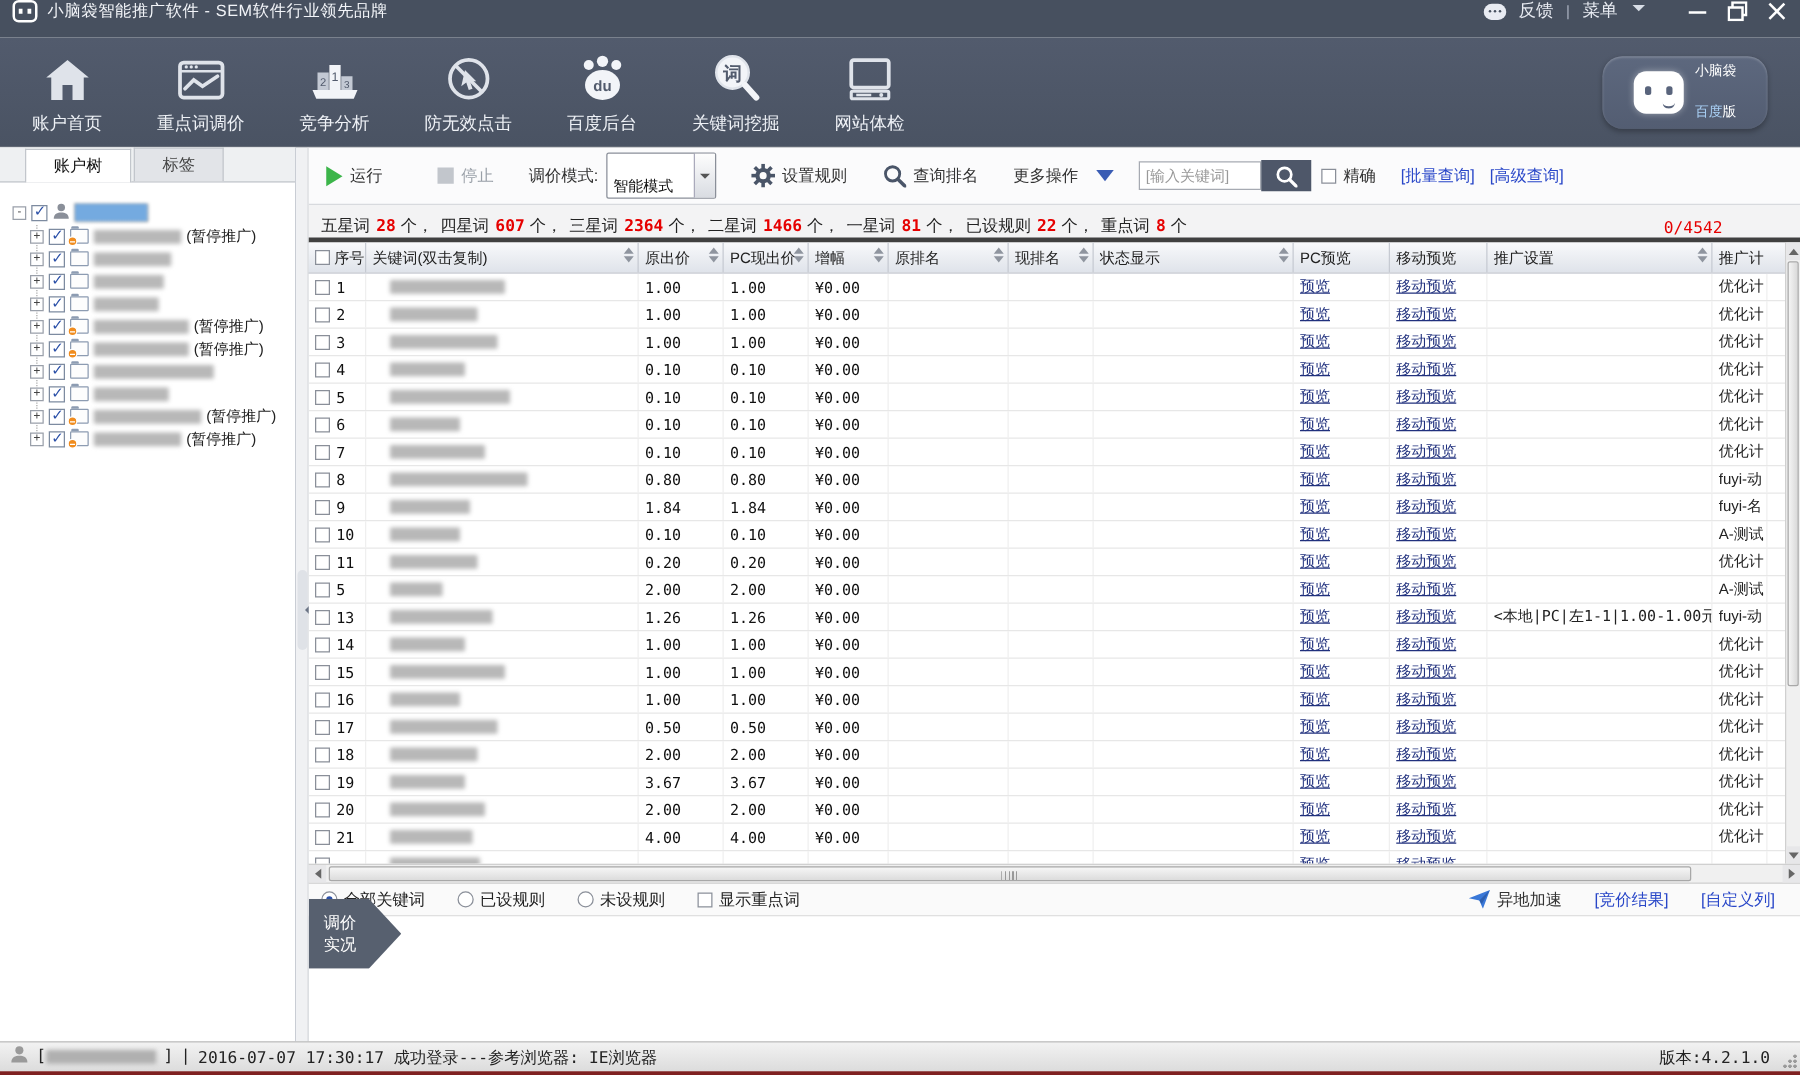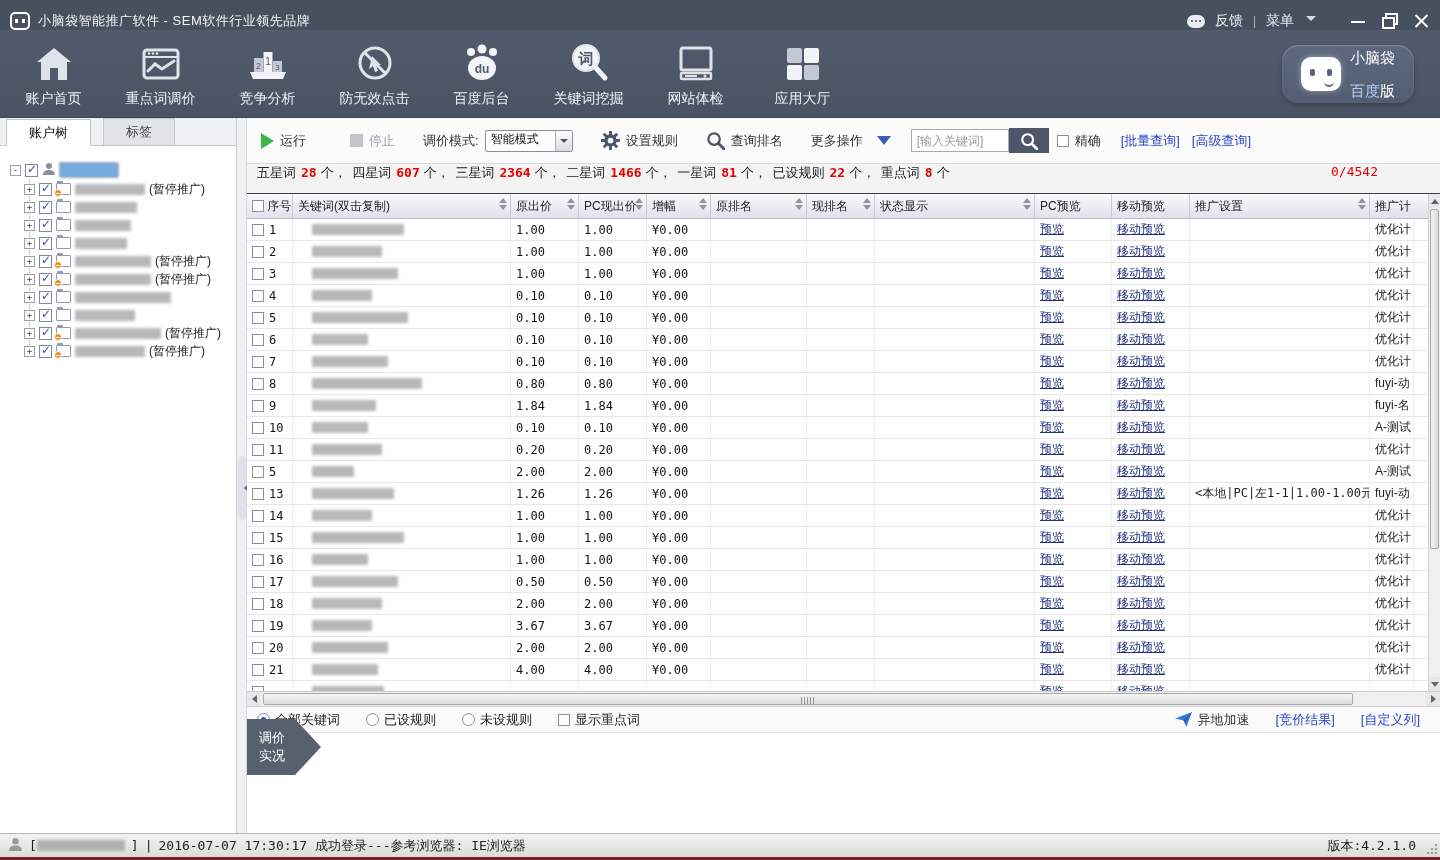--- a/index.html
+++ b/index.html
@@ -1,21 +1,21 @@
 <!DOCTYPE html>
 <html><head>
 <meta charset="utf-8">
 <style>
   * { margin:0; padding:0; box-sizing:border-box; }
   html,body { width:1440px; height:860px; overflow:hidden; }
   body { font-family:"Liberation Sans","DejaVu Sans",sans-serif; font-size:12px; color:#222; background:#fff; }
   .window { position:relative; width:1440px; height:860px; background:#fff; overflow:hidden; }
 
   
-  .titlebar { position:absolute; top:0; left:0; right:0; height:30px; background:#47505f; display:flex; align-items:flex-end; padding:0 10px; color:#fff; }
+  .titlebar { position:absolute; top:0; left:0; right:0; height:30px; background:#47505f; display:flex; align-items:flex-start; padding:0 10px; color:#fff; }
   .app-icon { width:20px; height:18px; border:2px solid #fff; border-radius:5px; position:relative; margin-right:8px; }
   .app-icon i { position:absolute; top:5px; width:3px; height:4px; background:#fff; }
   .app-icon i.l { left:3px; } .app-icon i.r { right:3px; }
   .title-text { font-size:13px; color:#f2f4f8; letter-spacing:.5px; }
   .titlebar-right { margin-left:auto; display:flex; align-items:center; gap:10px; }
   .fb-icon { width:18px; height:13px; background:#e8ebf2; border-radius:7px; position:relative; }
   .fb-icon::after { content:""; position:absolute; left:3px; bottom:-3px; border:3px solid transparent; border-top-color:#e8ebf2; }
   .fb-icon i { position:absolute; top:5px; width:2px; height:2px; background:#47505f; border-radius:50%; }
   .fb-icon i:nth-child(1){left:4px;} .fb-icon i:nth-child(2){left:8px;} .fb-icon i:nth-child(3){left:12px;}
   .tb-link { font-size:14px; color:#e8ebf2; cursor:pointer; }
@@ -32,29 +32,29 @@
   .navbar { position:absolute; top:30px; left:0; right:0; height:88px; background:linear-gradient(#525b6d,#4a5363); display:flex; align-items:stretch; border-bottom:1px solid #3e4654; }
   .nav-item { width:107px; display:flex; flex-direction:column; align-items:center; justify-content:center; gap:8px; color:#eef1f6; cursor:pointer; }
   .nav-item .nicon { height:42px; display:flex; align-items:flex-end; justify-content:center; }
   .nav-item .nlabel { font-size:14px; }
   .nav-item.active { background:linear-gradient(#67738d,#59647c); box-shadow:inset 0 0 18px rgba(255,255,255,.12); }
   .logo-pill { margin-left:auto; align-self:center; margin-right:26px; width:132px; height:58px; background:linear-gradient(#5d687e,#535d72); border-radius:16px; box-shadow:inset 0 1px 2px rgba(255,255,255,.25), 0 2px 4px rgba(0,0,0,.25); display:flex; align-items:center; justify-content:center; gap:9px; cursor:pointer; }
   .logo-face { width:40px; height:34px; background:#fff; border-radius:10px; position:relative; box-shadow:0 0 6px rgba(255,255,255,.4); }
   .logo-face i { position:absolute; top:12px; width:5px; height:7px; background:#59647c; border-radius:2px; }
   .logo-face i.l { left:9px; } .logo-face i.r { right:9px; }
   .logo-face::after { content:""; position:absolute; right:7px; bottom:4px; width:10px; height:5px; border-bottom:2px solid #59647c; border-radius:0 0 6px 6px; }
-  .logo-txt { display:flex; flex-direction:column; line-height:17px; font-size:15px; color:#fff;gap:16px; }
+  .logo-txt { display:flex; flex-direction:column; line-height:17px; font-size:11px; color:#fff;gap:16px; }
   .logo-txt .hl { color:#a9d0f5; }
 
   
   .app-body { position:absolute; top:118px; left:0; right:0; bottom:27px; display:flex; }
 
   
   .sidebar { width:237px; background:#fff; border-right:1px solid #c9cdd4; display:flex; flex-direction:column; }
-  .side-tabs { height:28px; background:#eef0f2; border-bottom:1px solid #c2c6cc; display:flex; padding-left:6px; gap:12px; }
+  .side-tabs { height:28px; background:#eef0f2; border-bottom:1px solid #c2c6cc; display:flex; padding-left:20px; gap:2px; }
   .side-tab { height:27px; line-height:26px; padding:0 22px; font-size:13px; background:#e2e4e8; border:1px solid #c2c6cc; border-bottom:none; color:#444; cursor:pointer; }
   .side-tab.active { background:#fff; color:#111; position:relative; top:1px; }
   .tree { padding:14px 0 0 10px; position:relative; }
   .tree-root { display:flex; align-items:center; gap:4px; height:20px; }
   .exp-box { width:11px; height:11px; border:1px solid #9aa0aa; background:#fff; font:9px/9px "DejaVu Sans Mono",monospace; text-align:center; color:#444; flex:none; cursor:pointer; }
   .cbx { width:13px; height:13px; border:1px solid #7d8ba0; background:#fff; position:relative; flex:none; cursor:pointer; }
   .cbx.checked::after { content:"✓"; position:absolute; left:1px; top:-3px; font-size:12px; font-weight:bold; color:#2b50a8; }
   .person-ico { flex:none; }
   .redact { display:inline-block; height:11px; background:#b8b8b8; border-radius:1px; filter:blur(1.5px); vertical-align:middle; }
   .root-redact { background:#74aae0; height:14px; filter:blur(1.2px); outline:1px dotted #555; }
@@ -76,34 +76,34 @@
   
   .main { flex:1; display:flex; flex-direction:column; position:relative; min-width:0; }
 
   .toolbar { height:46px; background:#fbfbfc; border-bottom:1px solid #d8dade; display:flex; align-items:center; padding-left:14px; gap:0; white-space:nowrap; }
   .tb-item { display:flex; align-items:center; gap:6px; font-size:13px; color:#333; cursor:pointer; }
   .play-tri { width:0; height:0; border-left:13px solid #3cb54a; border-top:8px solid transparent; border-bottom:8px solid transparent; }
   .stop-sq { width:13px; height:13px; background:#c2c6cc; }
   .tb-item.disabled { color:#9aa0a8; cursor:default; }
   .gap28 { width:28px; } .gap40 { width:44px; } .gap20 { width:20px; }
   .mode-label { font-size:13px; color:#333; }
-  .select { width:88px; height:22px; border:1px solid #8a8f99; border-radius:2px; background:#fff; display:flex; align-items:flex-start; margin-left:6px; cursor:pointer; }
+  .select { width:88px; height:37px; border:1px solid #8a8f99; border-radius:2px; background:#fff; display:flex; align-items:flex-end; margin-left:6px; cursor:pointer; }
   .select .val { flex:1; padding-left:5px; font-size:12px; color:#111; }
   .select .drop { width:17px; align-self:stretch; background:linear-gradient(#fdfdfd,#d9dce2); border-left:1px solid #aab; display:flex; align-items:center; justify-content:center; }
   .select .drop::after { content:""; border:4px solid transparent; border-top-color:#555; margin-top:4px; }
   .gear-ico svg, .mag-ico svg { display:block; }
   .more-caret { width:0; height:0; border-left:7px solid transparent; border-right:7px solid transparent; border-top:9px solid #3a5cb4; margin-left:8px; }
   .kw-input { width:98px; height:23px; border:1px solid #a6aab2; padding:0 5px; font-size:12px; color:#0f766e; background:#fff; font-family:inherit; }
   .kw-input::placeholder { color:#999; }
   .search-btn { width:40px; height:25px; background:#4e5769; display:flex; align-items:center; justify-content:center; cursor:pointer; }
   .chk { width:12px; height:12px; border:1px solid #8a8f99; background:#fff; display:inline-block; vertical-align:-2px; }
   .blue-link { color:#2947c8; font-size:13px; cursor:pointer; }
 
   
-  .statsbar { height:30px; background:#f3f3f4; border-bottom:1px solid #404040; display:flex; align-items:flex-start; padding-left:10px; font-size:13px; position:relative; }
+  .statsbar { height:30px; background:#f3f3f4; border-bottom:4px solid #404040; display:flex; align-items:flex-end; padding-left:10px; font-size:13px; position:relative; }
   .s-label,.s-unit { color:#222; } .s-unit { margin:0 0 0 4px; }
   .s-value { color:#e60000; font-weight:bold; margin-left:5px; font-family:"DejaVu Sans Mono",monospace; }
   .s-comma { color:#222; margin-right:2px; }
   .sel-counter { position:absolute; right:62px; color:#e60000; font-family:"DejaVu Sans Mono",monospace; font-size:13px; }
 
   
   .table-wrap { position:relative; flex:none; height:497px; }
   .thead { height:25px; background:linear-gradient(#f8f9fb,#dfe3ea); border-bottom:1px solid #b9bdc6; display:flex; font-size:12px; color:#222; }
   .th { display:flex; align-items:center; padding-left:5px; border-right:1px solid #c6cad2; position:relative; flex:none; }
   .th .sort { position:absolute; right:3px; top:4px; display:flex; flex-direction:column; gap:2px; }
@@ -276,31 +276,20 @@
       <span class="nicon">
         <svg width="42" height="38" viewBox="0 0 42 38">
             <rect x="6" y="4" width="30" height="22" rx="2" fill="none" stroke="#dfe3ea" stroke-width="3"></rect>
             <rect x="6" y="29" width="30" height="6" rx="1" fill="none" stroke="#dfe3ea" stroke-width="2.5"></rect>
             <line x1="10" y1="32" x2="22" y2="32" stroke="#dfe3ea" stroke-width="2"></line>
             <circle cx="30" cy="32" r="1.6" fill="#dfe3ea"></circle>
           </svg>
       </span>
       <span class="nlabel">网站体检</span>
     </div>
-    <div class="nav-item">
-      <span class="nicon">
-        <svg width="36" height="36" viewBox="0 0 36 36">
-            <rect x="2" y="2" width="15" height="15" rx="2" fill="#c3c9d4"></rect>
-            <rect x="19" y="2" width="15" height="15" rx="2" fill="#f2f4f8"></rect>
-            <rect x="2" y="19" width="15" height="15" rx="2" fill="#f2f4f8"></rect>
-            <rect x="19" y="19" width="15" height="15" rx="2" fill="#c3c9d4"></rect>
-          </svg>
-      </span>
-      <span class="nlabel">应用大厅</span>
-    </div>
     <div class="logo-pill">
       <span class="logo-face">
           <i class="l"></i>
           <i class="r"></i>
         </span>
       <span class="logo-txt">
         <span>小脑袋</span>
         <span><span class="hl">百度</span><span>版</span></span>
       </span>
     </div>

